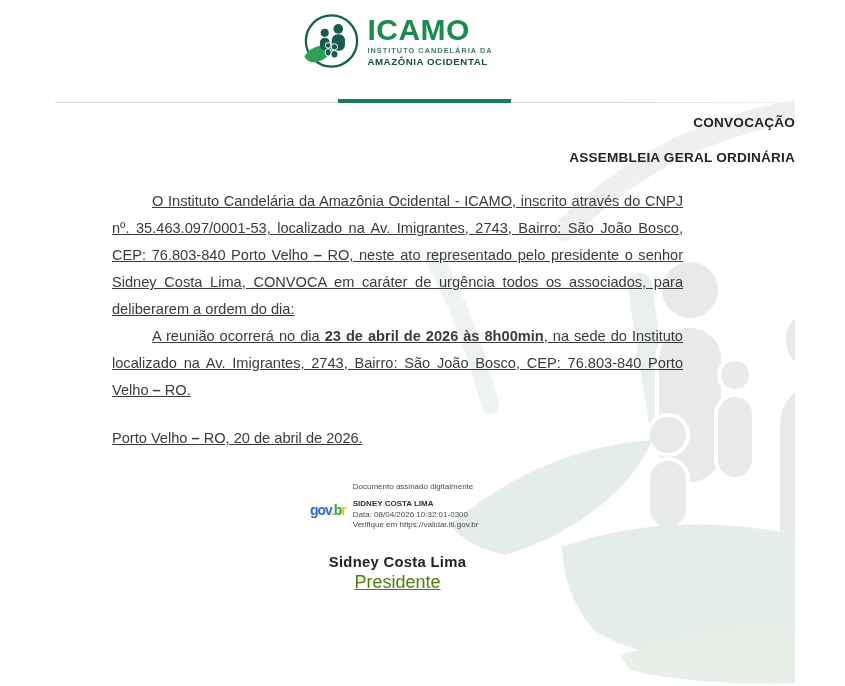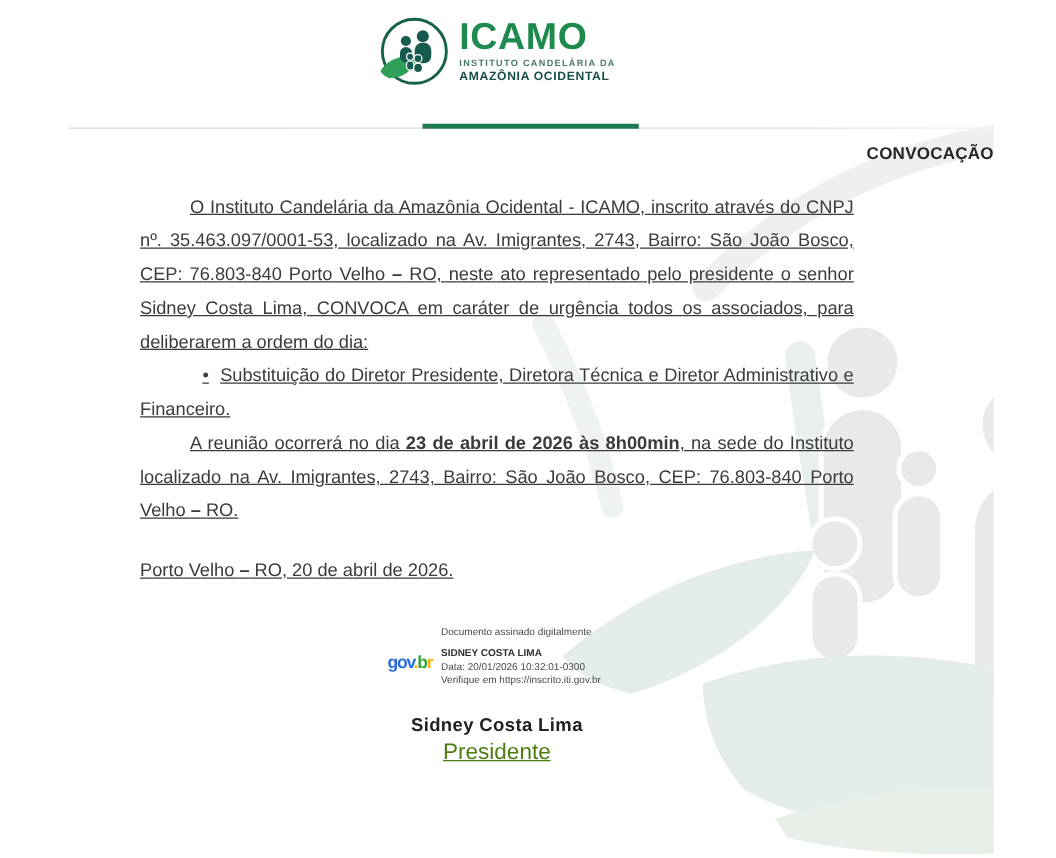--- a/index.html
+++ b/index.html
@@ -102,35 +102,35 @@
         <div class="sub1">INSTITUTO CANDELÁRIA DA</div>
         <div class="sub2">AMAZÔNIA OCIDENTAL</div>
       </div>
     </header>
 
     <div class="divider">
       <span class="divider-accent"></span>
     </div>
 
     <h1 class="title">CONVOCAÇÃO</h1>
+    <h2 class="subtitle">ASSEMBLEIA GERAL ORDINÁRIA</h2>
 
     <div class="body-col">
       <p class="para p-indent"><span>O Instituto Candelária da Amazônia Ocidental - ICAMO, inscrito através do CNPJ nº. 35.463.097/0001-53, localizado na Av. Imigrantes, 2743, Bairro: São João Bosco, CEP: 76.803-840 Porto Velho </span><span class="seg-bold">–</span><span> RO, neste ato representado pelo presidente o senhor Sidney Costa Lima, CONVOCA em caráter de urgência todos os associados, para deliberarem a ordem do dia:</span></p>
-      <p class="para p-bullet"><span class="marker">•</span><span><span>Substituição do Diretor Presidente, Diretora Técnica e Diretor Administrativo e Financeiro.</span></span></p>
       <p class="para p-indent"><span>A reunião ocorrerá no dia </span><span class="seg-bold">23 de abril de 2026 às 8h00min</span><span>, na sede do Instituto localizado na Av. Imigrantes, 2743, Bairro: São João Bosco, CEP: 76.803-840 Porto Velho </span><span class="seg-bold">–</span><span> RO.</span></p>
       <p class="para date-line"><span>Porto Velho </span><span class="seg-bold">–</span><span> RO, 20 de abril de 2026.</span></p>
     </div>
 
     <div class="stamp">
       <div class="govbr"><span class="seg-bold" style="color: rgb(42, 107, 223);">gov</span><span class="seg-bold" style="color: rgb(246, 180, 14);">.</span><span class="seg-bold" style="color: rgb(55, 164, 67);">b</span><span class="seg-bold" style="color: rgb(246, 180, 14);">r</span></div>
       <div class="stamp-text">
         <div class="stamp-line1">Documento assinado digitalmente</div>
         <div class="stamp-signer">SIDNEY COSTA LIMA</div>
-        <div class="stamp-date">Data: 20/01/2026 10:32:01-0300</div>
-        <div class="stamp-verify">Verifique em https://inscrito.iti.gov.br</div>
+        <div class="stamp-date">Data: 08/04/2026 10:32:01-0300</div>
+        <div class="stamp-verify">Verifique em https://validar.iti.gov.br</div>
       </div>
     </div>
 
     <div class="signature">
       <div class="sig-name">Sidney Costa Lima</div>
       <div class="sig-role">Presidente</div>
     </div>
 
   </div>
 </div>

